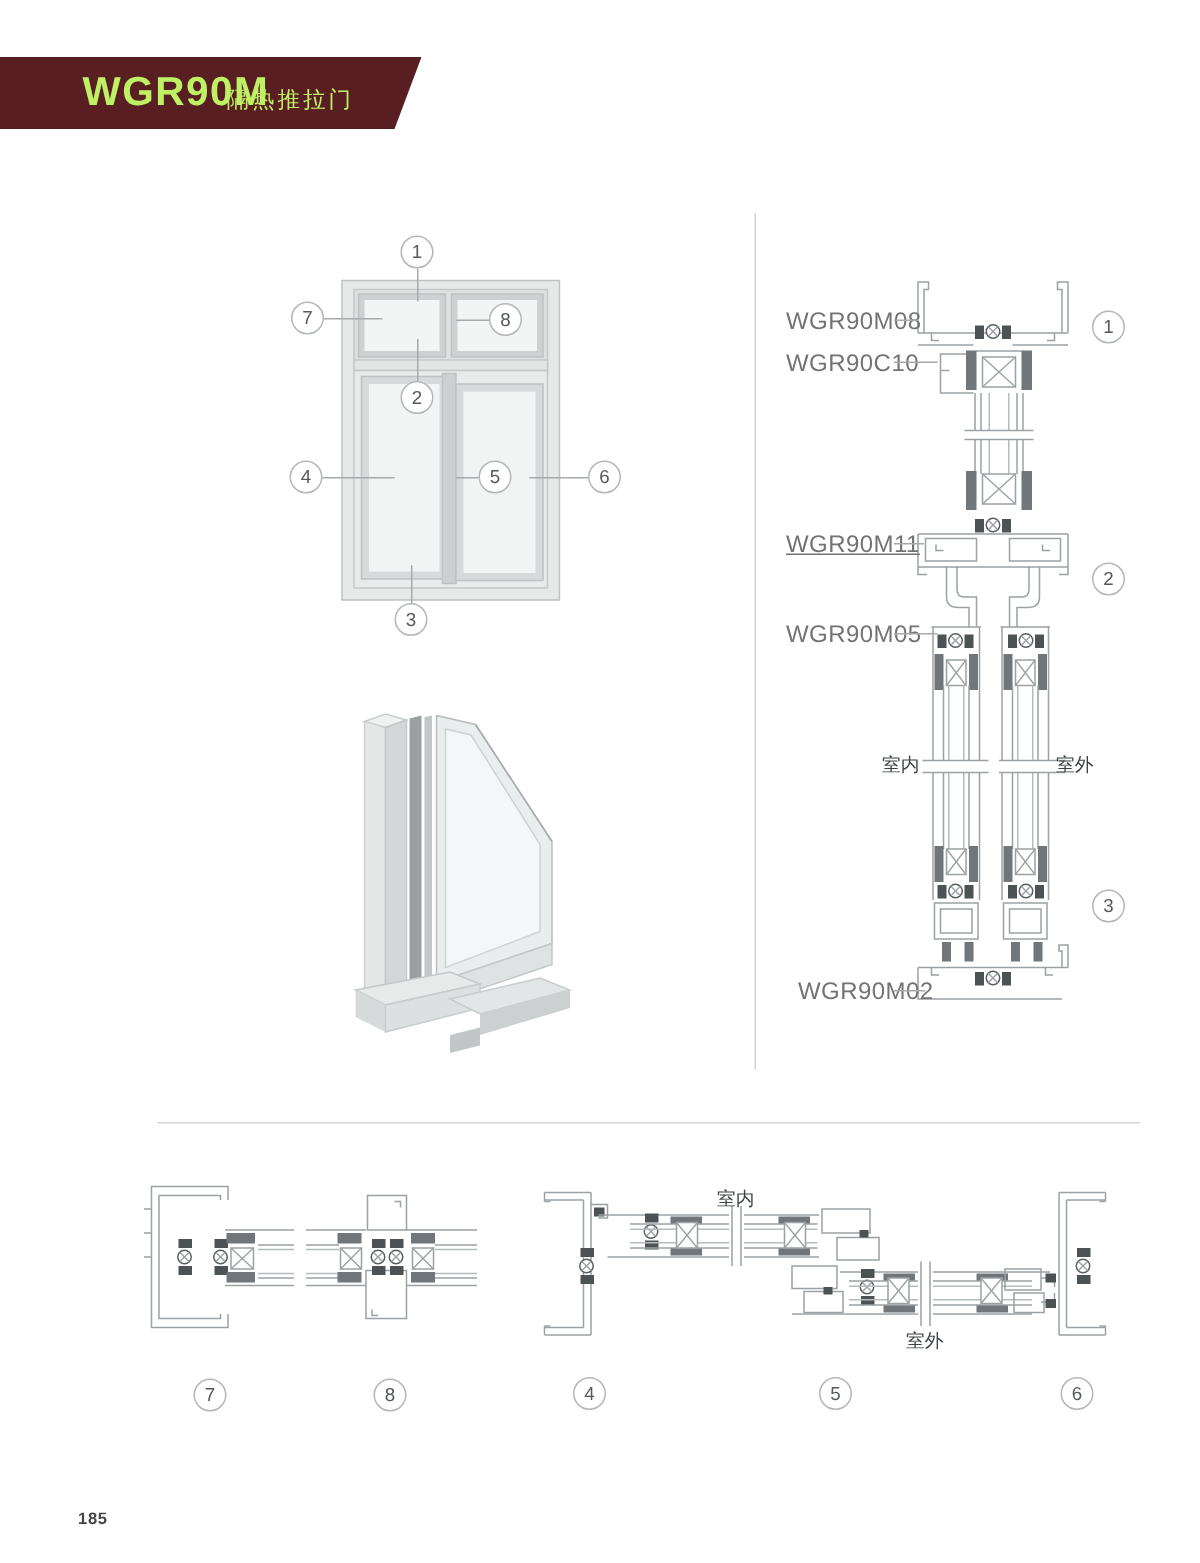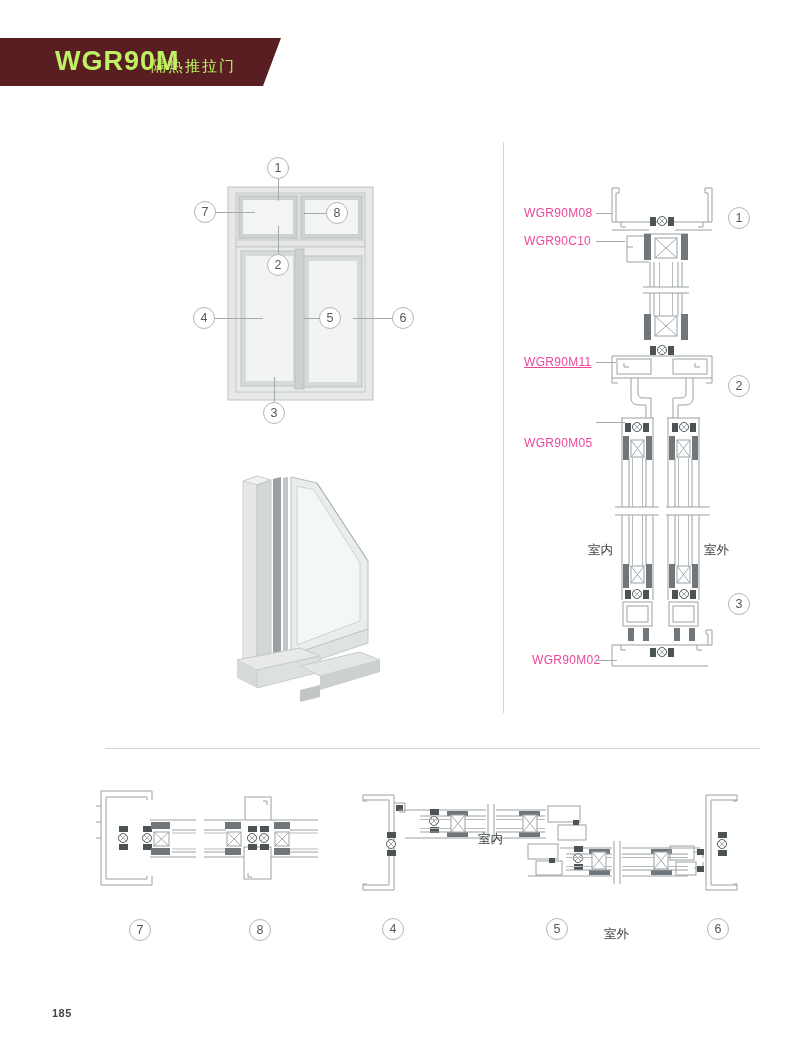--- a/index.html
+++ b/index.html
@@ -11,22 +11,22 @@
           clip-path:polygon(0 0,100% 0,calc(100% - 18px) 100%,0 100%);color:#bef264;}
   .banner .model{position:absolute;left:55px;top:8px;font-size:27px;font-weight:bold;letter-spacing:1px;}
   .banner .sub{position:absolute;left:151px;top:19px;font-size:15px;font-weight:normal;letter-spacing:2px;}
 
   
   .callout{position:absolute;width:22px;height:22px;border:1px solid #b4b7b9;border-radius:50%;
            background:#fff;color:#55595c;font-size:12.5px;line-height:20px;text-align:center;
            box-sizing:border-box;}
 
   
-  .lbl{position:absolute;font-size:12px;color:#ec4899;letter-spacing:.3px;white-space:nowrap;}
-  .cjk{position:absolute;font-size:12.5px;color:#3e4245;white-space:nowrap;margin-top:40px;}
+  .lbl{position:absolute;font-size:16px;color:#737373;letter-spacing:.3px;white-space:nowrap;}
+  .cjk{position:absolute;font-size:12.5px;color:#3e4245;white-space:nowrap;}
 
   
   .leader{position:absolute;background:#a6aaac;}
   .divider{position:absolute;background:#d2d4d6;}
 
   .pagenum{position:absolute;left:52px;top:1007px;font-size:11px;font-weight:bold;
            color:#474747;letter-spacing:.5px;text-align:right;}
 
   svg.cad{position:absolute;overflow:visible;}
   .s{stroke:#9ba1a4;fill:none;stroke-width:1;}
@@ -254,21 +254,21 @@
       <use href="#wh" x="662" y="652"></use>
     </g>
   </svg>
 
   <div class="lbl" style="left:524px;top:206px;">WGR90M08</div>
   <div class="leader" style="left:596px;top:213px;width:16px;height:1px;"></div>
   <div class="lbl" style="left:524px;top:234px;">WGR90C10</div>
   <div class="leader" style="left:596px;top:241px;width:29px;height:1px;"></div>
   <div class="lbl" style="left:524px;top:355px;text-decoration:underline;">WGR90M11</div>
   <div class="leader" style="left:596px;top:362px;width:20px;height:1px;"></div>
-  <div class="lbl" style="left:524px;top:436px;">WGR90M05</div>
+  <div class="lbl" style="left:524px;top:415px;">WGR90M05</div>
   <div class="leader" style="left:596px;top:422px;width:29px;height:1px;"></div>
   <div class="lbl" style="left:532px;top:653px;">WGR90M02</div>
   <div class="leader" style="left:596px;top:660px;width:21px;height:1px;"></div>
 
   <div class="cjk" style="left:588px;top:502px;">室内</div>
   <div class="cjk" style="left:704px;top:502px;">室外</div>
 
   <div class="callout" style="left:728px;top:207px;">1</div>
   <div class="callout" style="left:728px;top:375px;">2</div>
   <div class="callout" style="left:728px;top:593px;">3</div>

